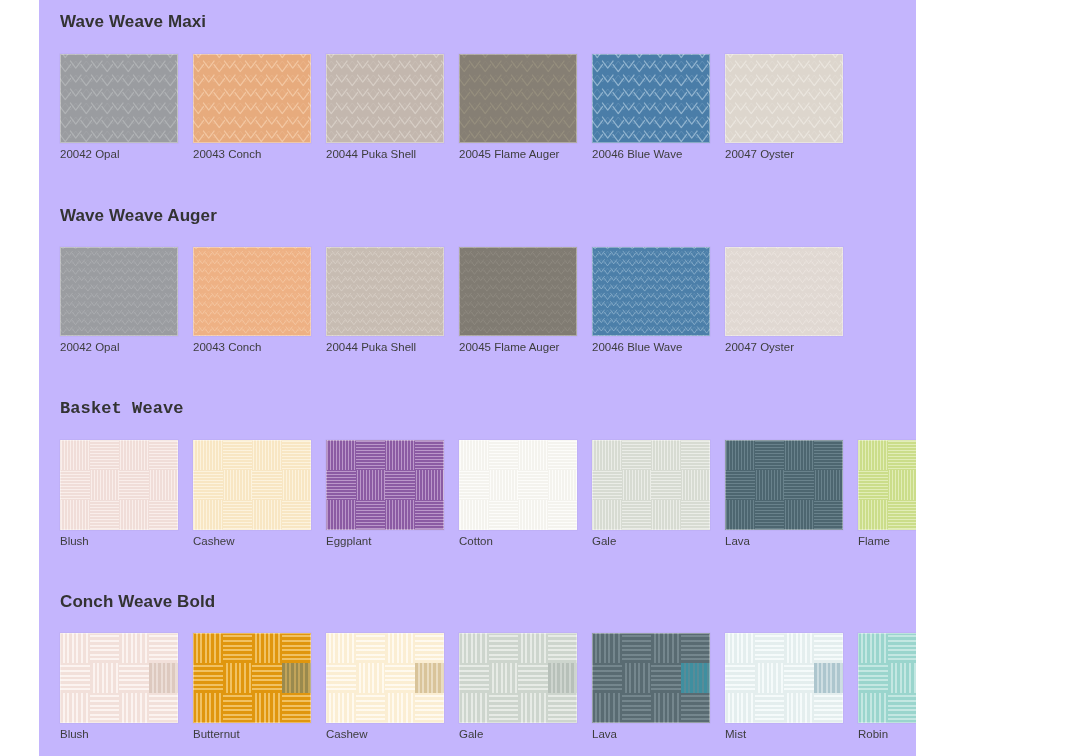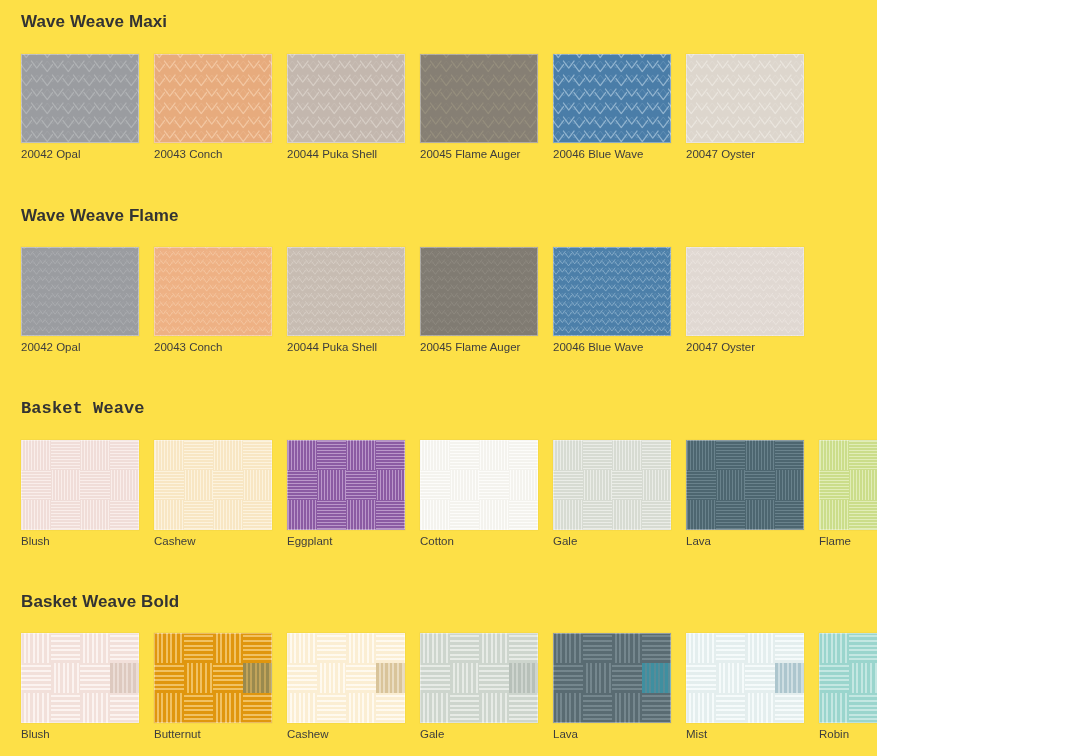--- a/index.html
+++ b/index.html
@@ -5,23 +5,24 @@
   * { box-sizing: border-box; }
   html, body {
     margin: 0; padding: 0;
     width: 1077px; height: 756px;
     background: #ffffff;
     font-family: "Liberation Sans", sans-serif;
     overflow: hidden;
   }
   #page {
     width: 877px; height: 756px;
-    background: #fde047;
+    background: #c4b5fd;
     position: relative;
     overflow: hidden;
+    margin-left: 39px;
   }
   .section { position: relative; }
   .section-title {
     font-size: 17px;
     font-weight: bold;
     color: #333333;
     letter-spacing: 0.1px;
     margin: 0;
     padding-left: 21px;
   }
@@ -315,21 +316,21 @@
                 <path d="M120.75,-7.00 L126.00,0.00 L131.25,-7.00 M120.75,7.00 L126.00,14.00 L131.25,7.00 M120.75,21.00 L126.00,28.00 L131.25,21.00 M120.75,35.00 L126.00,42.00 L131.25,35.00 M120.75,49.00 L126.00,56.00 L131.25,49.00 M120.75,63.00 L126.00,70.00 L131.25,63.00 M120.75,77.00 L126.00,84.00 L131.25,77.00 M120.75,91.00 L126.00,98.00 L131.25,91.00 M120.75,105.00"></path>
                 <path d="M131.25,-7.00 L136.50,0.00 L141.75,-7.00 M131.25,7.00 L136.50,14.00 L141.75,7.00 M131.25,21.00 L136.50,28.00 L141.75,21.00 M131.25,35.00 L136.50,42.00 L141.75,35.00 M131.25,49.00 L136.50,56.00 L141.75,49.00 M131.25,63.00 L136.50,70.00 L141.75,63.00 M131.25,77.00 L136.50,84.00 L141.75,77.00 M131.25,91.00 L136.50,98.00 L141.75,91.00 M131.25,105.00"></path>
               </g>
             </svg>
           </div>
           <div class="swatch-label" style="margin-top: 6px;">20047 Oyster</div>
         </div>
       </div>
     </div>
     <div class="section" style="position: absolute; left: 0px; right: 0px; top: 0px;">
-      <h2 class="section-title" style="position: absolute; top: 206px; left: 0px;">Wave Weave Flame</h2>
+      <h2 class="section-title" style="position: absolute; top: 206px; left: 0px;">Wave Weave Auger</h2>
       <div class="swatch-row" style="position: absolute; top: 247px; left: 0px; right: 0px;">
         <div class="swatch-cell" style="width: 133px;">
           <div class="swatch-img" style="width: 118px; height: 89px; background: rgb(154, 156, 160);">
             <svg class="wave-svg" viewBox="0 0 118 89" preserveAspectRatio="none">
               <rect x="0" y="0" width="118" height="89" fill="#9a9ca0"></rect>
               <g stroke="#b2b4b7" fill="none" stroke-width="0.9" stroke-linecap="round" stroke-linejoin="round">
                 <path d="M-6.20,-4.20 L-3.10,0.00 L0.00,-4.20 M-6.20,4.20 L-3.10,8.40 L0.00,4.20 M-6.20,12.60 L-3.10,16.80 L0.00,12.60 M-6.20,21.00 L-3.10,25.20 L0.00,21.00 M-6.20,29.40 L-3.10,33.60 L0.00,29.40 M-6.20,37.80 L-3.10,42.00 L0.00,37.80 M-6.20,46.20 L-3.10,50.40 L0.00,46.20 M-6.20,54.60 L-3.10,58.80 L0.00,54.60 M-6.20,63.00 L-3.10,67.20 L0.00,63.00 M-6.20,71.40 L-3.10,75.60 L0.00,71.40 M-6.20,79.80 L-3.10,84.00 L0.00,79.80 M-6.20,88.20 L-3.10,92.40 L0.00,88.20 M-6.20,96.60 L-3.10,100.80 L0.00,96.60 M-6.20,105.00" opacity="0.7"></path>
                 <path d="M0.00,-2.10 L3.10,2.10 L6.20,-2.10 M0.00,6.30 L3.10,10.50 L6.20,6.30 M0.00,14.70 L3.10,18.90 L6.20,14.70 M0.00,23.10 L3.10,27.30 L6.20,23.10 M0.00,31.50 L3.10,35.70 L6.20,31.50 M0.00,39.90 L3.10,44.10 L6.20,39.90 M0.00,48.30 L3.10,52.50 L6.20,48.30 M0.00,56.70 L3.10,60.90 L6.20,56.70 M0.00,65.10 L3.10,69.30 L6.20,65.10 M0.00,73.50 L3.10,77.70 L6.20,73.50 M0.00,81.90 L3.10,86.10 L6.20,81.90 M0.00,90.30 L3.10,94.50 L6.20,90.30 M0.00,98.70" opacity="0.7"></path>
                 <path d="M6.20,-4.20 L9.30,0.00 L12.40,-4.20 M6.20,4.20 L9.30,8.40 L12.40,4.20 M6.20,12.60 L9.30,16.80 L12.40,12.60 M6.20,21.00 L9.30,25.20 L12.40,21.00 M6.20,29.40 L9.30,33.60 L12.40,29.40 M6.20,37.80 L9.30,42.00 L12.40,37.80 M6.20,46.20 L9.30,50.40 L12.40,46.20 M6.20,54.60 L9.30,58.80 L12.40,54.60 M6.20,63.00 L9.30,67.20 L12.40,63.00 M6.20,71.40 L9.30,75.60 L12.40,71.40 M6.20,79.80 L9.30,84.00 L12.40,79.80 M6.20,88.20 L9.30,92.40 L12.40,88.20 M6.20,96.60 L9.30,100.80 L12.40,96.60 M6.20,105.00" opacity="0.7"></path>
                 <path d="M12.40,-2.10 L15.50,2.10 L18.60,-2.10 M12.40,6.30 L15.50,10.50 L18.60,6.30 M12.40,14.70 L15.50,18.90 L18.60,14.70 M12.40,23.10 L15.50,27.30 L18.60,23.10 M12.40,31.50 L15.50,35.70 L18.60,31.50 M12.40,39.90 L15.50,44.10 L18.60,39.90 M12.40,48.30 L15.50,52.50 L18.60,48.30 M12.40,56.70 L15.50,60.90 L18.60,56.70 M12.40,65.10 L15.50,69.30 L18.60,65.10 M12.40,73.50 L15.50,77.70 L18.60,73.50 M12.40,81.90 L15.50,86.10 L18.60,81.90 M12.40,90.30 L15.50,94.50 L18.60,90.30 M12.40,98.70" opacity="0.7"></path>
@@ -1005,21 +1006,21 @@
               <div class="basket-cell">
                 <div class="hatch" style="background-image: repeating-linear-gradient(0deg, rgb(194, 228, 226) 0px, rgb(194, 228, 226) 1.2px, rgba(255, 255, 255, 0) 1.2px, rgba(255, 255, 255, 0) 3px); opacity: 0.85;"></div>
               </div>
             </div>
           </div>
           <div class="swatch-label" style="margin-top: 6px;">Robin</div>
         </div>
       </div>
     </div>
     <div class="section" style="position: absolute; left: 0px; right: 0px; top: 0px;">
-      <h2 class="section-title" style="position: absolute; top: 592px; left: 0px;">Basket Weave Bold</h2>
+      <h2 class="section-title" style="position: absolute; top: 592px; left: 0px;">Conch Weave Bold</h2>
       <div class="swatch-row" style="position: absolute; top: 633px; left: 0px; right: 0px;">
         <div class="swatch-cell" style="width: 133px;">
           <div class="swatch-img" style="width: 118px; height: 90px; background: rgb(242, 224, 218);">
             <div class="basket" style="grid-template-columns: repeat(4, 1fr); grid-template-rows: repeat(3, 1fr); background: rgb(242, 224, 218);">
               <div class="basket-cell">
                 <div class="hatch" style="background-image: repeating-linear-gradient(90deg, rgb(252, 244, 241) 0px, rgb(252, 244, 241) 2px, rgba(255, 255, 255, 0) 2px, rgba(255, 255, 255, 0) 4.6px); opacity: 0.95;"></div>
               </div>
               <div class="basket-cell">
                 <div class="hatch" style="background-image: repeating-linear-gradient(0deg, rgb(252, 244, 241) 0px, rgb(252, 244, 241) 2px, rgba(255, 255, 255, 0) 2px, rgba(255, 255, 255, 0) 4.6px); opacity: 0.95;"></div>
               </div>

